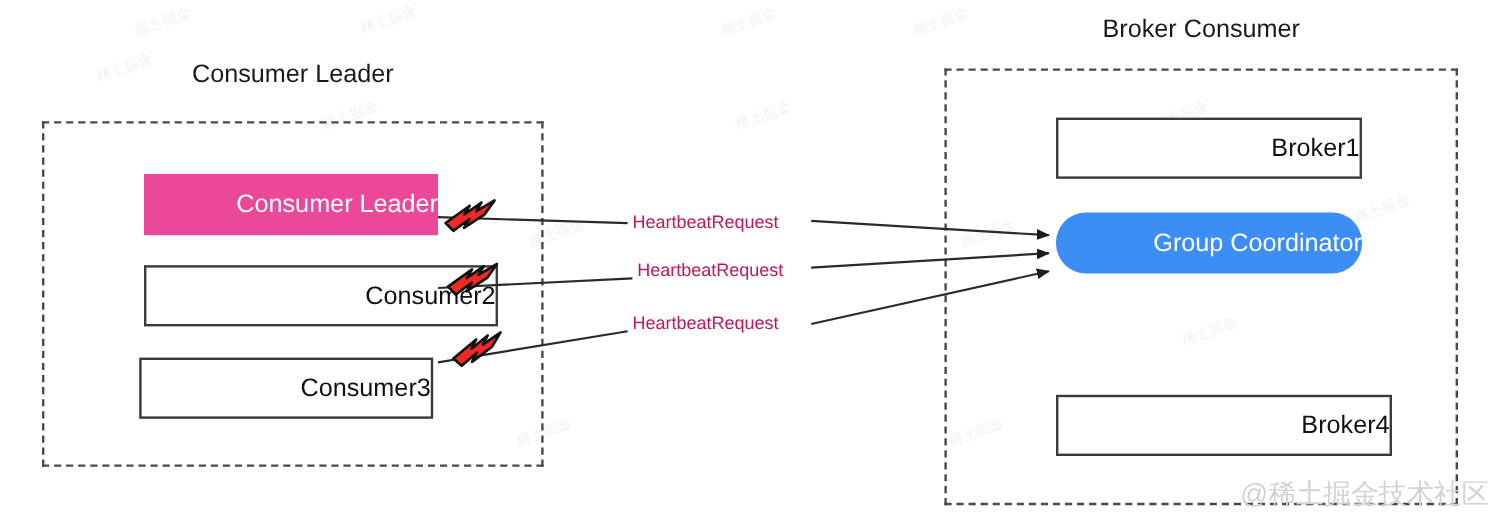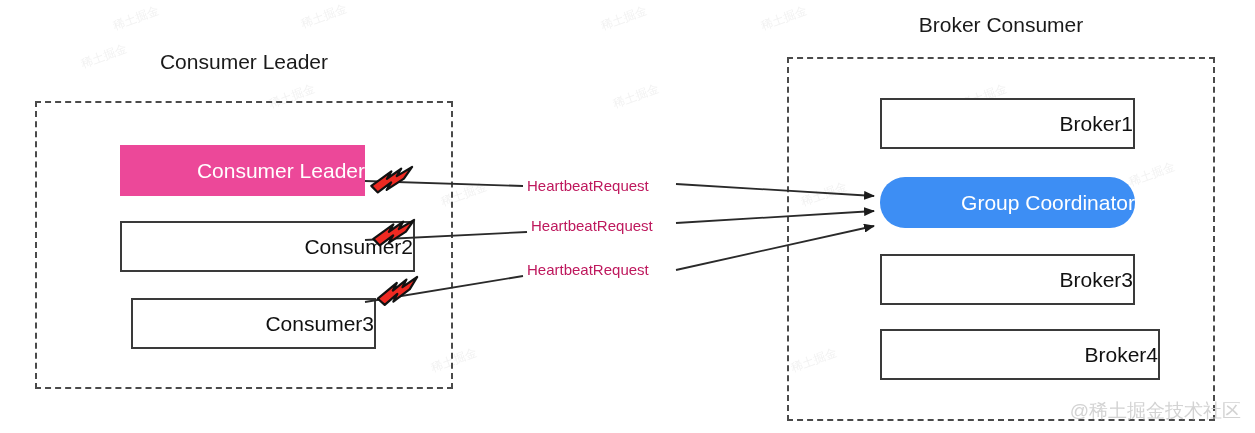--- a/index.html
+++ b/index.html
@@ -55,21 +55,21 @@
     color:#111111;
   }
   .node.filled{
     border:none;
     color:#ffffff;
   }
 
   
   #node-consumer-leader{ left:120px; top:145px; width:245px; height:51px; }
   #node-consumer-2{     left:120px; top:221px; width:295px; height:51px; }
-  #node-consumer-3{     left:131px; top:298px; width:245px; height:51px; }
+  #node-consumer-3{     left:116px; top:298px; width:245px; height:51px; }
 
   
   #node-broker-1{          left:880px; top:98px;  width:255px; height:51px; }
   #node-group-coordinator{ left:880px; top:177px; width:255px; height:51px;border-radius:25px; }
   #node-broker-3{          left:880px; top:254px; width:255px; height:51px; }
   #node-broker-4{          left:880px; top:329px; width:280px; height:51px; }
 
   
   .edge-label{
     position:absolute;
@@ -96,21 +96,21 @@
     font-size:12px;
     color:#f2f2f2;
     white-space:nowrap;
     transform:rotate(-20deg);
     user-select:none;
   }
   #corner-watermark{
     position:absolute;
     right:14px;
     bottom:11px;
-    font-size:19px;
+    font-size:23px;
     line-height:22px;
     color:#d3d3d3;
     white-space:nowrap;
     user-select:none;
   }
 </style>
 </head>
 <body>
 
 <div id="stage">
@@ -148,23 +148,20 @@
   <div class="node plain" id="node-consumer-3">
     <span>Consumer3</span>
   </div>
 
   <div class="node plain" id="node-broker-1">
     <span>Broker1</span>
   </div>
   <div class="node filled" id="node-group-coordinator" style="background:#3d8ef4;">
     <span>Group Coordinator</span>
   </div>
-  <div class="node plain" id="node-broker-3">
-    <span>Broker3</span>
-  </div>
   <div class="node plain" id="node-broker-4">
     <span>Broker4</span>
   </div>
 
   <svg id="wires" viewBox="0 0 1255 433">
     <defs>
       <marker id="arrowhead" markerWidth="11" markerHeight="9" refX="10" refY="4.5" orient="auto" markerUnits="userSpaceOnUse">
         <path d="M0,0 L11,4.5 L0,9 Z" fill="#1c1c1c"></path>
       </marker>
     </defs>

